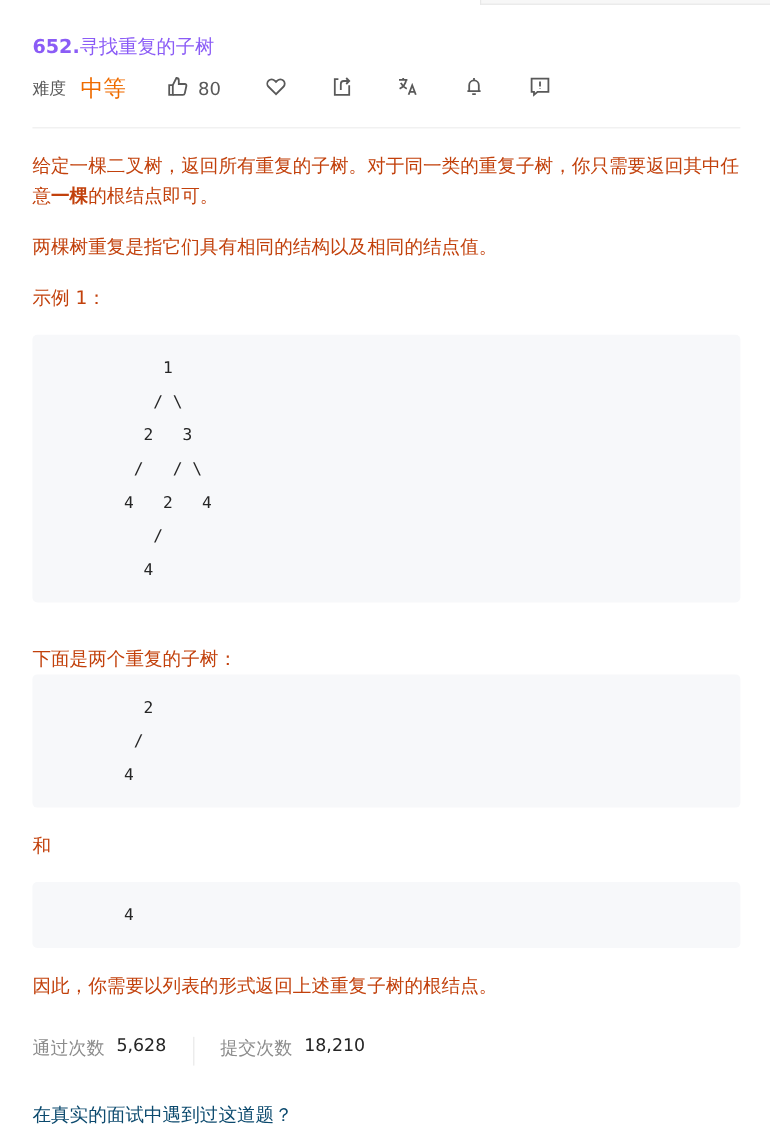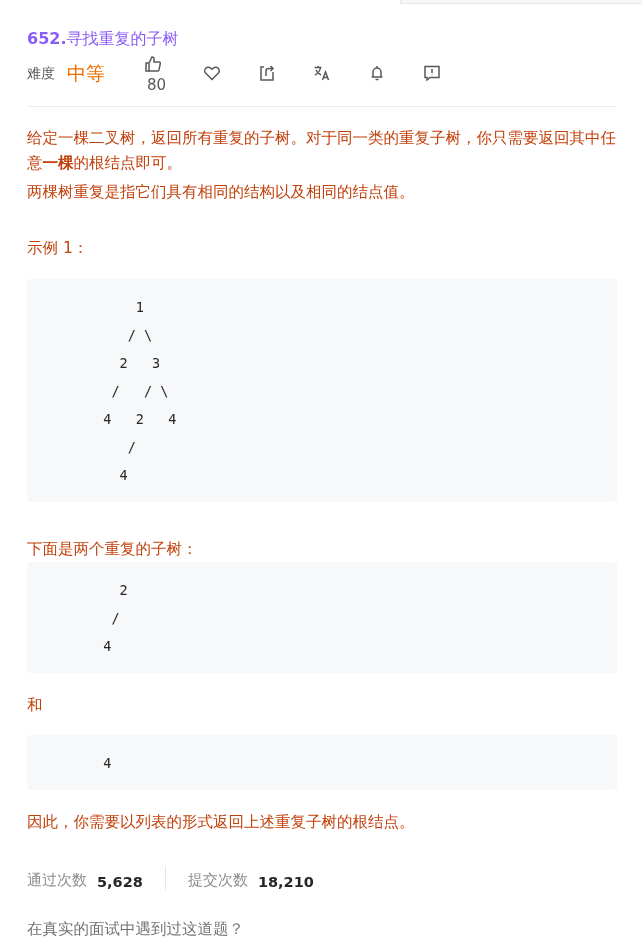--- a/index.html
+++ b/index.html
@@ -7,32 +7,32 @@
     body { font-family: "DejaVu Sans", "Liberation Sans", sans-serif; color: #262626; position: relative; }
     .top-strip { position: absolute; left: 400px; top: 0; width: 242px; height: 4px; background: #f7f7f7; border-bottom: 1px solid #e8e8e8; border-left: 1px solid #e8e8e8; }
     .wrap { position: absolute; left: 27px; top: 0; width: 590px; }
     .title { position: absolute; top: 27px; left: 0; font-size: 16px; color: #8b5cf6; line-height: 24px; white-space: nowrap; }
     .title .num { font-weight: bold; }
     .meta { position: absolute; top: 62px; left: 0; height: 24px; width: 590px; display: flex; align-items: center; font-size: 14px; color: #595959; }
     .meta .diff-label { margin-right: 12px; }
     .meta .diff { color: #ef6c00; font-size: 19px; margin-right: 34px; }
     .icon-btn { display: flex; align-items: center; color: #595959; cursor: pointer; }
     .icon-btn svg { width: 18px; height: 18px; stroke: #595959; fill: none; stroke-width: 1.5; }
-    .like { margin-right: 37px; flex-direction: column; }
+    .like { margin-right: 37px; }
     .like .count { margin-left: 8px; font-size: 15px; color: #595959; }
     .gap { margin-right: 37px; }
     .divider { position: absolute; top: 106px; left: 0; width: 590px; height: 1px; background: #eeeeee; }
     .p { position: absolute; left: 0; width: 592px; font-size: 15.5px; line-height: 25px; color: #c2410c; }
     .p b { font-weight: bold; }
     .h { font-weight: normal; }
     pre { position: absolute; left: 0; width: 590px; background: #f7f8fa; border-radius: 4px; font-family: "DejaVu Sans Mono", "Liberation Mono", monospace; font-size: 13.5px; line-height: 28px; color: #262626; padding: 14px 0 0 60px; white-space: pre; }
-    .stats { position: absolute; top: 864px; left: 0; height: 26px; display: flex; align-items: flex-end; font-size: 15px; color: #8c8c8c; }
-    .stats .val { color: #262626; font-weight: bold; margin-left: 10px; font-size: 14.5px; }
+    .stats { position: absolute; top: 864px; left: 0; height: 26px; display: flex; align-items: flex-start; font-size: 15px; color: #8c8c8c; }
+    .stats .val { color: #262626; font-weight: normal; margin-left: 10px; font-size: 14.5px; }
     .stats .sep { width: 1px; height: 24px; background: #e8e8e8; margin: 0 22px; }
-    .footer-q { position: absolute; top: 917px; left: 0; font-size: 15.5px; color: #737373; line-height: 24px; cursor: pointer; }
+    .footer-q { position: absolute; top: 917px; left: 0; font-size: 15.5px; color: #0c4a6e; line-height: 24px; cursor: pointer; }
   </style>
 </head>
 <body>
 
 <div class="top-strip"></div>
 
 <div class="wrap">
 
   <div class="title">
     <span class="num">652.</span><span>寻找重复的子树</span>
@@ -96,21 +96,21 @@
       </span>
     </div>
   </div>
 
   <div class="divider"></div>
 
   <div class="p" style="top:126px;">
     <span>给定一棵二叉树，返回所有重复的子树。对于同一类的重复子树，你只需要返回其中任意</span><b>一棵</b><span>的根结点即可。</span>
   </div>
 
-  <div class="p" style="top:180px;">两棵树重复是指它们具有相同的结构以及相同的结点值。</div>
+  <div class="p" style="top:194px;font-family:Liberation Serif, serif;">两棵树重复是指它们具有相同的结构以及相同的结点值。</div>
 
   <div class="p h" style="top:236px;">示例 1：</div>
 
   <pre style="top:279px; height:223px;">      1
      / \
     2   3
    /   / \
   4   2   4
      /
     4</pre>

